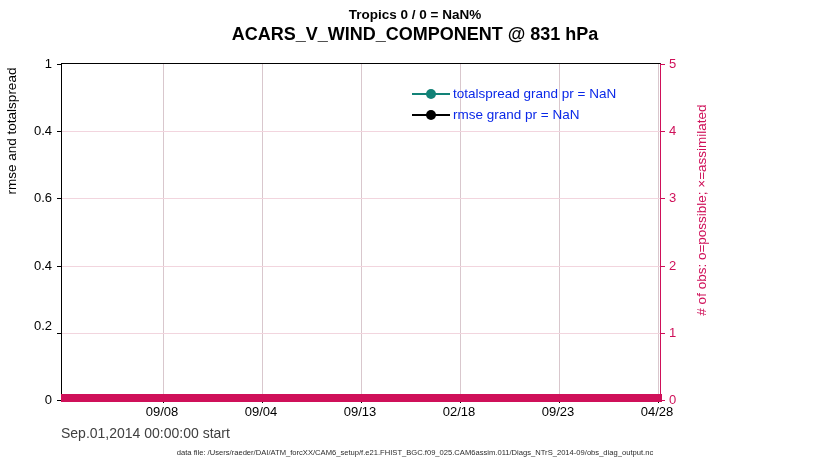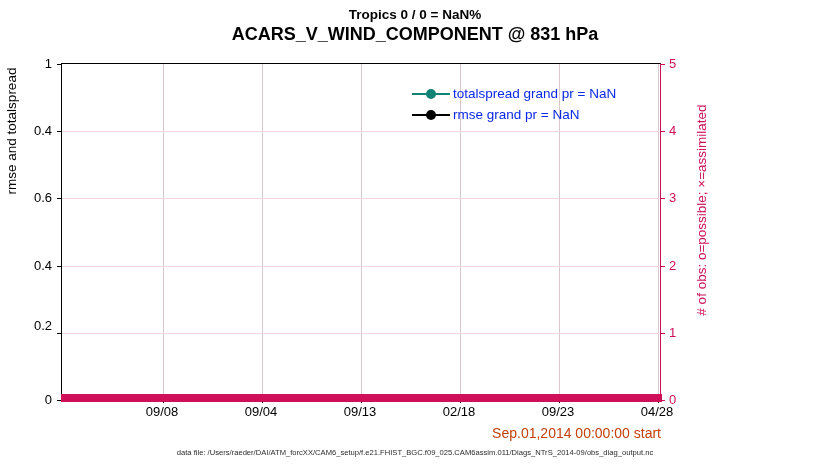--- a/index.html
+++ b/index.html
@@ -99,23 +99,23 @@
     white-space:nowrap;
     transform:translateX(-50%);
   }
   .xtick-mark{
     position:absolute;bottom:-5px;width:1px;height:5px;background:#000;
   }
   .axis-title-x{
     position:absolute;
     left:61px;top:425px;
     width:600px;
-    color:#c2410c;
+    color:#404040;
     font-size:14px;
-    text-align:right;
+    text-align:left;
   }
 
   
   .obs-band{
     position:absolute;
     left:61px;
     top:393px;
     width:601px;
     height:12px;
     overflow:hidden;

